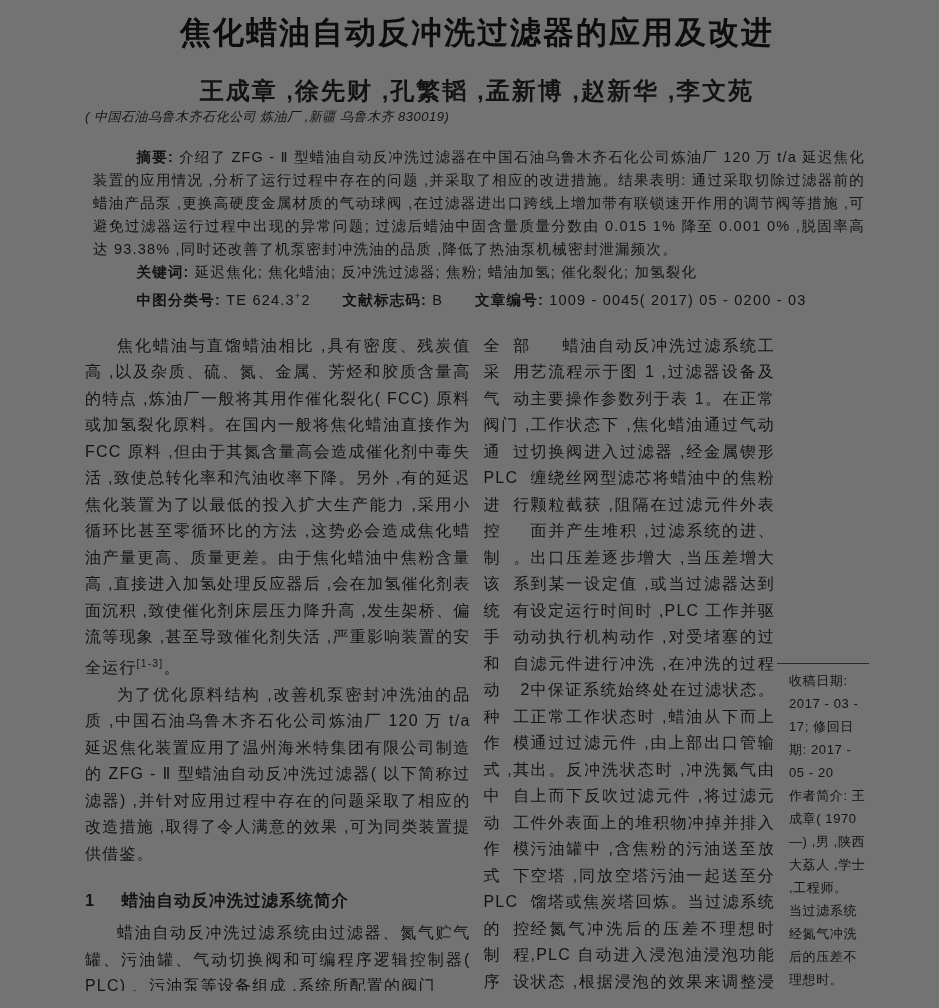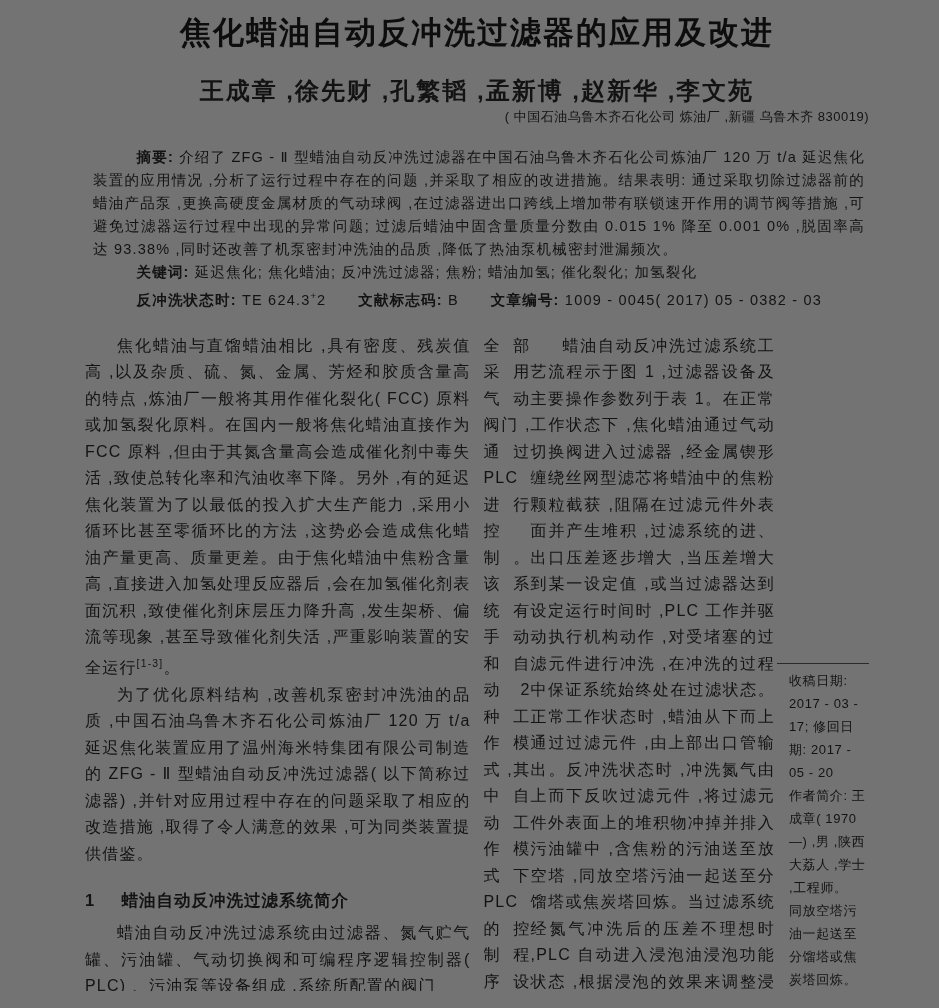--- a/index.html
+++ b/index.html
@@ -26,24 +26,25 @@
   .authors-line {
     margin-top: 24px;
     text-align: center;
     font-size: 24px;
     letter-spacing: 2px;
     line-height: 26px;
     font-weight: 600;
   }
   .affiliation-line {
     margin-top: 4px;
-    text-align: right;
+    text-align: left;
     font-size: 13px;
     letter-spacing: 0.5px;
     line-height: 18px;
+    font-style: italic;
   }
   .abstract-block {
     margin: 20px 4px 0 8px;
     font-size: 14.5px;
     line-height: 23px;
     letter-spacing: 1.2px;
     text-align: justify;
     text-indent: 3em;
   }
   .front-line {
@@ -106,36 +107,36 @@
   <h1 class="page-title">焦化蜡油自动反冲洗过滤器的应用及改进</h1>
 
   <div class="authors-line">王成章 ,徐先财 ,孔繁韬 ,孟新博 ,赵新华 ,李文苑</div>
 
   <div class="affiliation-line">( 中国石油乌鲁木齐石化公司 炼油厂 ,新疆 乌鲁木齐 830019)</div>
 
   <p class="abstract-block"><span class="front-label">摘要:</span><span> 介绍了 ZFG - Ⅱ 型蜡油自动反冲洗过滤器在中国石油乌鲁木齐石化公司炼油厂 120 万 t/a 延迟焦化装置的应用情况 ,分析了运行过程中存在的问题 ,并采取了相应的改进措施。结果表明: 通过采取切除过滤器前的蜡油产品泵 ,更换高硬度金属材质的气动球阀 ,在过滤器进出口跨线上增加带有联锁速开作用的调节阀等措施 ,可避免过滤器运行过程中出现的异常问题; 过滤后蜡油中固含量质量分数由 0.015 1% 降至 0.001 0% ,脱固率高达 93.38% ,同时还改善了机泵密封冲洗油的品质 ,降低了热油泵机械密封泄漏频次。</span></p>
 
   <p class="front-line"><span class="front-label">关键词:</span><span> 延迟焦化; 焦化蜡油; 反冲洗过滤器; 焦粉; 蜡油加氢; 催化裂化; 加氢裂化</span></p>
 
-  <p class="front-line"><span class="front-label">反冲洗状态时:</span><span> TE 624.3</span><sup>+</sup><span>2</span><span class="gap"></span><span class="front-label">文献标志码:</span><span> B</span><span class="gap"></span><span class="front-label">文章编号:</span><span> 1009 - 0045( 2017) 05 - 0382 - 03</span></p>
+  <p class="front-line"><span class="front-label">中图分类号:</span><span> TE 624.3</span><sup>+</sup><span>2</span><span class="gap"></span><span class="front-label">文献标志码:</span><span> B</span><span class="gap"></span><span class="front-label">文章编号:</span><span> 1009 - 0045( 2017) 05 - 0200 - 03</span></p>
 
   <div class="columns">
 
     <div class="col col-left">
       <p class="indent"><span>焦化蜡油与直馏蜡油相比 ,具有密度、残炭值高 ,以及杂质、硫、氮、金属、芳烃和胶质含量高的特点 ,炼油厂一般将其用作催化裂化( FCC) 原料或加氢裂化原料。在国内一般将焦化蜡油直接作为 FCC 原料 ,但由于其氮含量高会造成催化剂中毒失活 ,致使总转化率和汽油收率下降。另外 ,有的延迟焦化装置为了以最低的投入扩大生产能力 ,采用小循环比甚至零循环比的方法 ,这势必会造成焦化蜡油产量更高、质量更差。由于焦化蜡油中焦粉含量高 ,直接进入加氢处理反应器后 ,会在加氢催化剂表面沉积 ,致使催化剂床层压力降升高 ,发生架桥、偏流等现象 ,甚至导致催化剂失活 ,严重影响装置的安全运行</span><sup>[1-3]</sup><span>。</span></p>
       <p class="indent">为了优化原料结构 ,改善机泵密封冲洗油的品质 ,中国石油乌鲁木齐石化公司炼油厂 120 万 t/a 延迟焦化装置应用了温州海米特集团有限公司制造的 ZFG - Ⅱ 型蜡油自动反冲洗过滤器( 以下简称过滤器) ,并针对应用过程中存在的问题采取了相应的改造措施 ,取得了令人满意的效果 ,可为同类装置提供借鉴。</p>
       <h2 class="section-heading"><span class="sec-num">1</span><span>蜡油自动反冲洗过滤系统简介</span></h2>
       <p class="indent">蜡油自动反冲洗过滤系统由过滤器、氮气贮气罐、污油罐、气动切换阀和可编程序逻辑控制器( PLC) 、污油泵等设备组成 ,系统所配置的阀门</p>
     </div>
 
     <div class="col col-right">
       <p class="no-indent">全部采用气动阀门 ,通过 PLC 进行控制。该系统有手动和自动 2 种工作模式 ,其中自动工作模式下 PLC 的控制程序设有交替运行和并联运行 2 套方案。</p>
       <p class="indent">蜡油自动反冲洗过滤系统工艺流程示于图 1 ,过滤器设备及主要操作参数列于表 1。在正常工作状态下 ,焦化蜡油通过气动切换阀进入过滤器 ,经金属锲形缠绕丝网型滤芯将蜡油中的焦粉颗粒截获 ,阻隔在过滤元件外表面并产生堆积 ,过滤系统的进、出口压差逐步增大 ,当压差增大到某一设定值 ,或当过滤器达到设定运行时间时 ,PLC 工作并驱动执行机构动作 ,对受堵塞的过滤元件进行冲洗 ,在冲洗的过程中保证系统始终处在过滤状态。正常工作状态时 ,蜡油从下而上通过过滤元件 ,由上部出口管输出。反冲洗状态时 ,冲洗氮气由上而下反吹过滤元件 ,将过滤元件外表面上的堆积物冲掉并排入污油罐中 ,含焦粉的污油送至放空塔 ,同放空塔污油一起送至分馏塔或焦炭塔回炼。当过滤系统经氮气冲洗后的压差不理想时 ,PLC 自动进入浸泡油浸泡功能状态 ,根据浸泡的效果来调整浸泡时间 ,然后</p>
       <div class="footnote">
         <div class="footnote-rule"></div>
         <div class="footnote-line">收稿日期: 2017 - 03 - 17; 修回日期: 2017 - 05 - 20</div>
         <div class="footnote-line">作者简介: 王成章( 1970—) ,男 ,陕西大荔人 ,学士 ,工程师。</div>
-        <div class="footnote-line hang">同放空塔污油一起送至分馏塔或焦炭塔回炼。</div>
+        <div class="footnote-line hang">当过滤系统经氮气冲洗后的压差不理想时。</div>
       </div>
     </div>
 
   </div>
 </div>
 
 </body></html>

